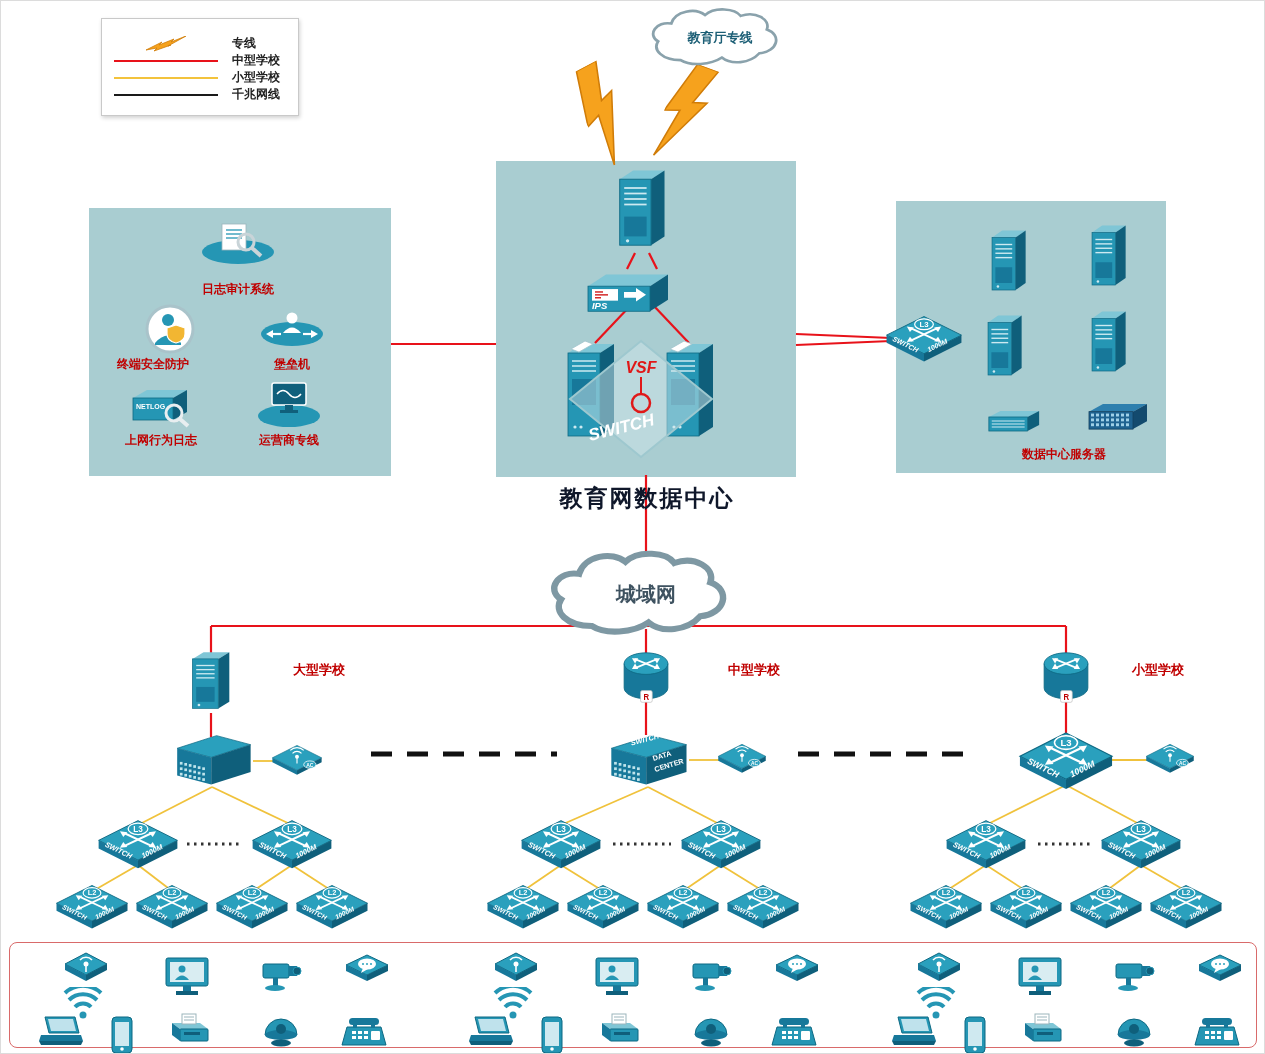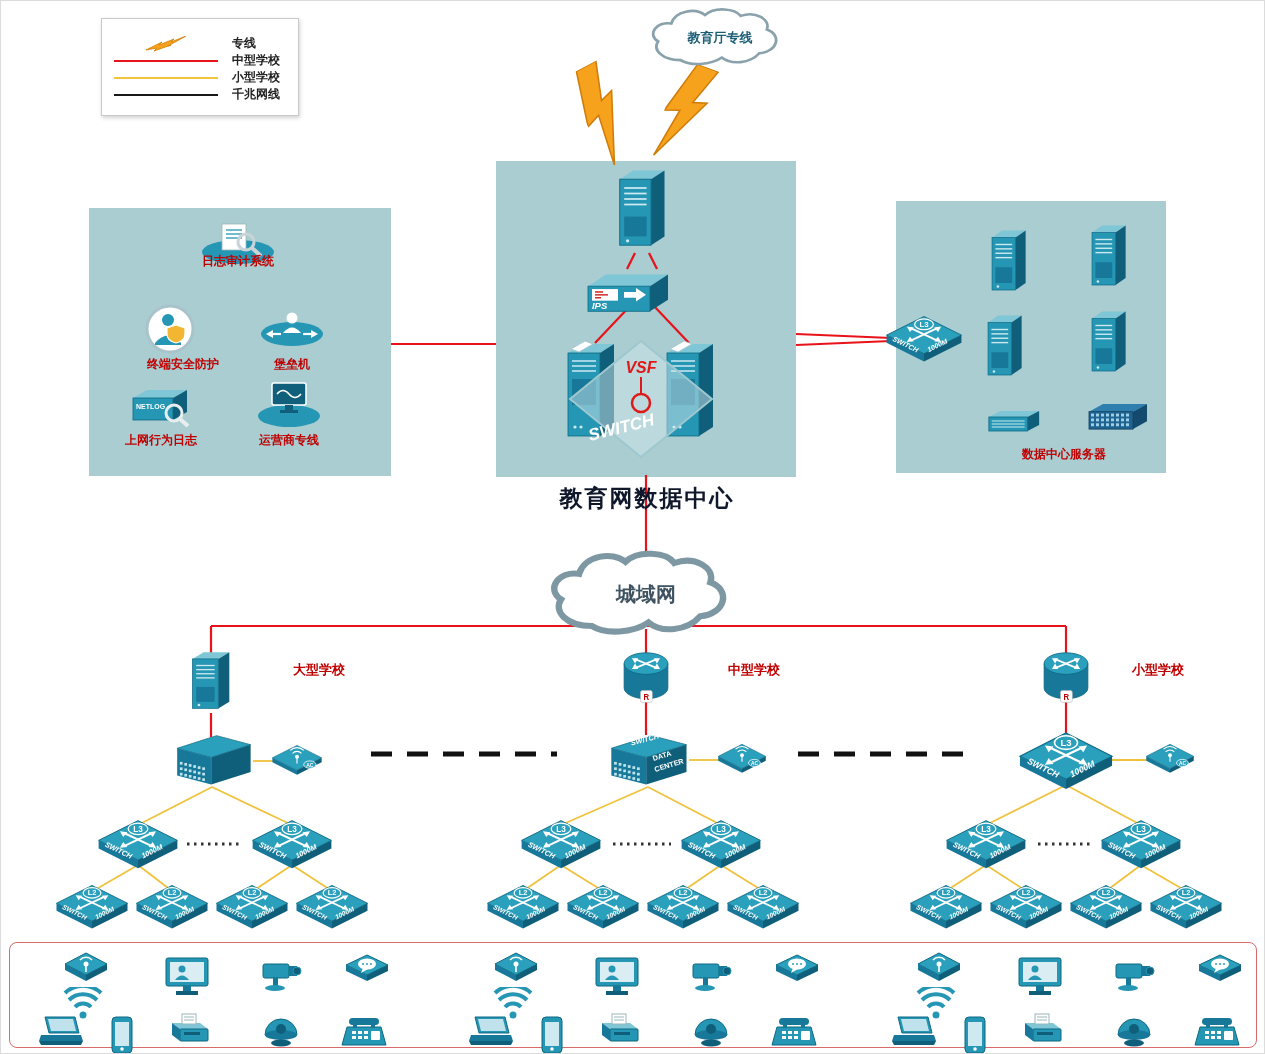--- a/index.html
+++ b/index.html
@@ -1242,22 +1242,22 @@
             <rect x="24" y="16" width="4" height="3"></rect>
             <rect x="12" y="21" width="4" height="3"></rect>
             <rect x="18" y="21" width="4" height="3"></rect>
             <rect x="24" y="21" width="4" height="3"></rect>
             <rect x="31" y="16" width="9" height="9" rx="1"></rect>
           </g>
         </svg>
       </div>
     </div>
 
-  <div class="red-label" style="left:237px;top:252px">日志审计系统</div>
-  <div class="red-label" style="left:182px;top:355px">终端安全防护</div>
+  <div class="red-label" style="left:237px;top:280px">日志审计系统</div>
+  <div class="red-label" style="left:152px;top:355px">终端安全防护</div>
   <div class="red-label" style="left:291px;top:355px">堡垒机</div>
   <div class="red-label" style="left:160px;top:431px">上网行为日志</div>
   <div class="red-label" style="left:288px;top:431px">运营商专线</div>
   <div class="red-label" style="left:1063px;top:445px">数据中心服务器</div>
   <div class="red-label school" style="left:318px;top:660px">大型学校</div>
   <div class="red-label school" style="left:753px;top:660px">中型学校</div>
   <div class="red-label school" style="left:1157px;top:660px">小型学校</div>
   <div id="dc-title" style="left:646px;top:482px">教育网数据中心</div>
 
 </div>

